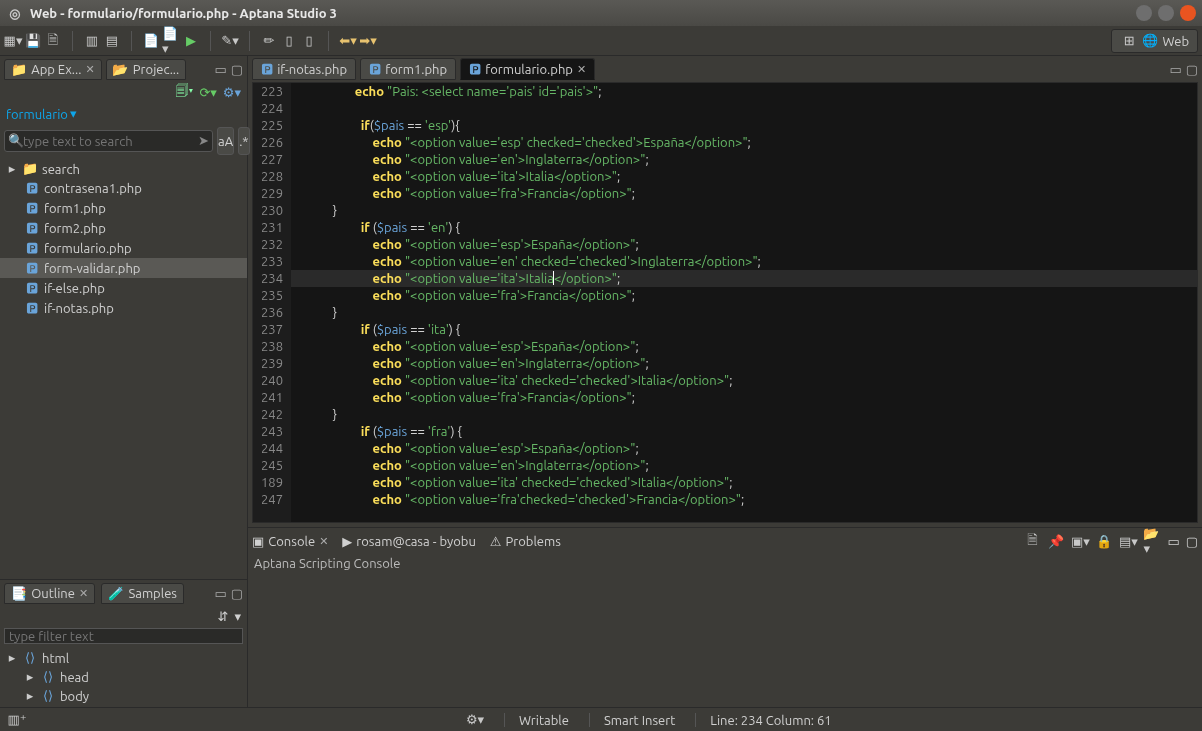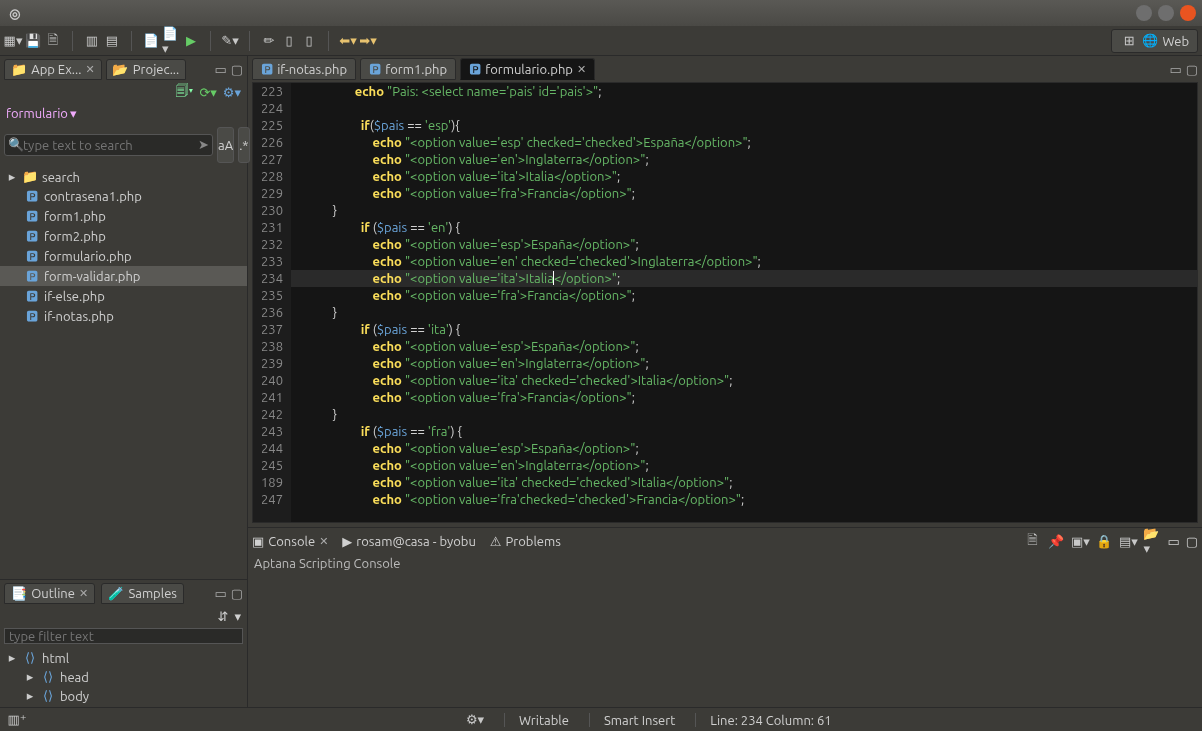--- a/index.html
+++ b/index.html
@@ -14,24 +14,24 @@
 .toolbar .grp { display: flex; gap: 2px; align-items: center; }
 .tool-icon { width: 18px; height: 18px; display: inline-flex; align-items: center; justify-content: center; color: #c8c8c8; }
 .sep { width: 1px; height: 20px; background: #555; }
 .perspective { margin-left: auto; background: #4a4a46; border: 1px solid #2a2a2a; border-radius: 3px; padding: 2px 8px; display: flex; align-items: center; gap: 4px; }
 .main { flex: 1; display: flex; min-height: 0; }
 .left-col { width: 248px; display: flex; flex-direction: column; border-right: 1px solid #2a2a2a; }
 .view-tabs { height: 26px; display: flex; align-items: center; background: #3c3b37; padding: 0 4px; gap: 4px; }
 .view-tab { background: #4a4a46; border: 1px solid #2a2a2a; padding: 2px 6px; border-radius: 3px 3px 0 0; display: flex; align-items: center; gap: 4px; font-size: 12px; }
 .close-x { color: #aaa; font-size: 11px; }
 .mini-tools { height: 20px; display: flex; justify-content: flex-end; padding: 0 6px; gap: 6px; align-items: center; color: #8fa; }
-.project-name { padding: 4px 6px; color: #f0abfc; display: flex; }
+.project-name { padding: 4px 6px; color: #0ea5e9; display: flex; align-items: center; }
 .search-row { display: flex; padding: 2px 4px; gap: 4px; align-items: center; }
 .search-row input { flex: 1; background: #2a2a28; border: 1px solid #555; color: #888; padding: 2px 18px 2px 18px; height: 22px; border-radius: 3px; }
-.search-row .filter-btn { width: 22px; height: 36px; background: #4a4a46; border: 1px solid #555; border-radius: 3px; display: flex; align-items: center; justify-content: center; }
+.search-row .filter-btn { width: 22px; height: 28px; background: #4a4a46; border: 1px solid #555; border-radius: 3px; display: flex; align-items: center; justify-content: center; }
 .tree { flex: 1; overflow: auto; padding: 2px 0; }
 .tree-item { display: flex; align-items: center; padding: 2px 6px; gap: 4px; cursor: default; }
 .tree-item.selected { background: #5a5955; }
 .tree-item .indent { width: 14px; display: inline-block; }
 .expander { width: 12px; color: #ccc; text-align: center; }
 .file-icon { width: 16px; text-align: center; }
 .folder-icon { color: #e7c26f; }
 .php-icon { color: #6aa4d9; }
 .bottom-left { border-top: 1px solid #2a2a2a; }
 .outline-tabs { height: 26px; display: flex; align-items: center; padding: 0 4px; gap: 6px; }
@@ -62,20 +62,21 @@
 .console-body { flex: 1; padding: 2px 6px; color: #bbb; }
 .statusbar { height: 24px; border-top: 1px solid #2a2a2a; display: flex; align-items: center; padding: 0 8px; gap: 20px; background: #3c3b37; }
 .statusbar .sb-left { display: flex; align-items: center; gap: 8px; }
 .statusbar .sb-group { border-left: 1px solid #555; padding-left: 14px; }
 </style>
 </head>
 <body>
 
 <div class="titlebar">
   <span class="tool-icon">◎</span>
+  <span style="margin-left:6px">Web - formulario/formulario.php - Aptana Studio 3</span>
   <div class="win-buttons">
     <span class="win-btn win-min"></span>
     <span class="win-btn win-max"></span>
     <span class="win-btn win-close"></span>
   </div>
 </div>
 
 <div class="toolbar">
   <div class="grp">
     <span class="tool-icon">▦▾</span>

